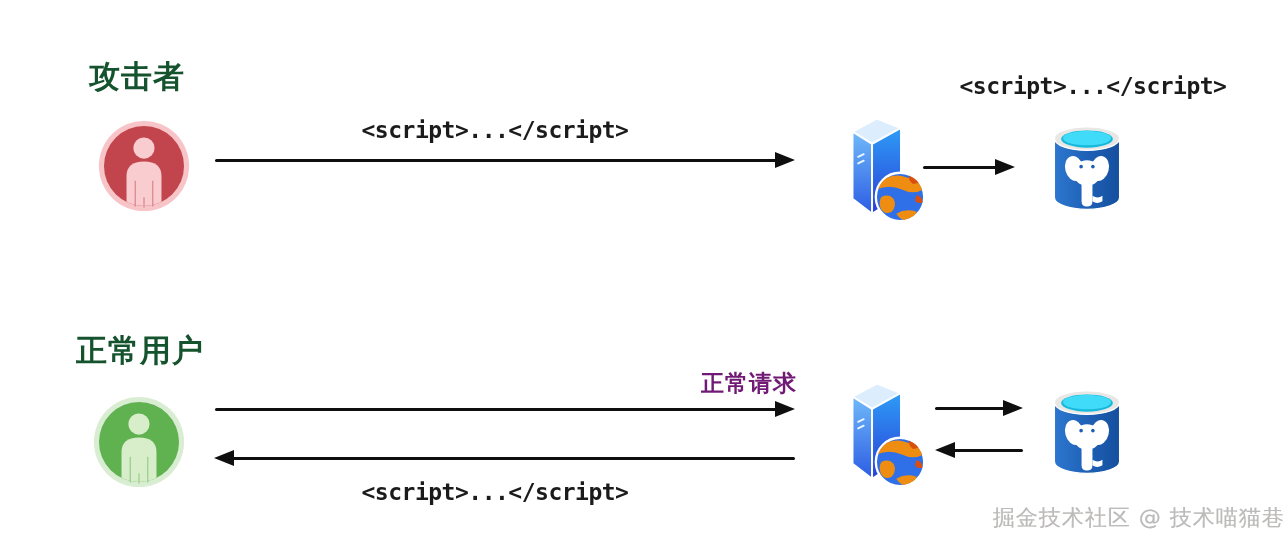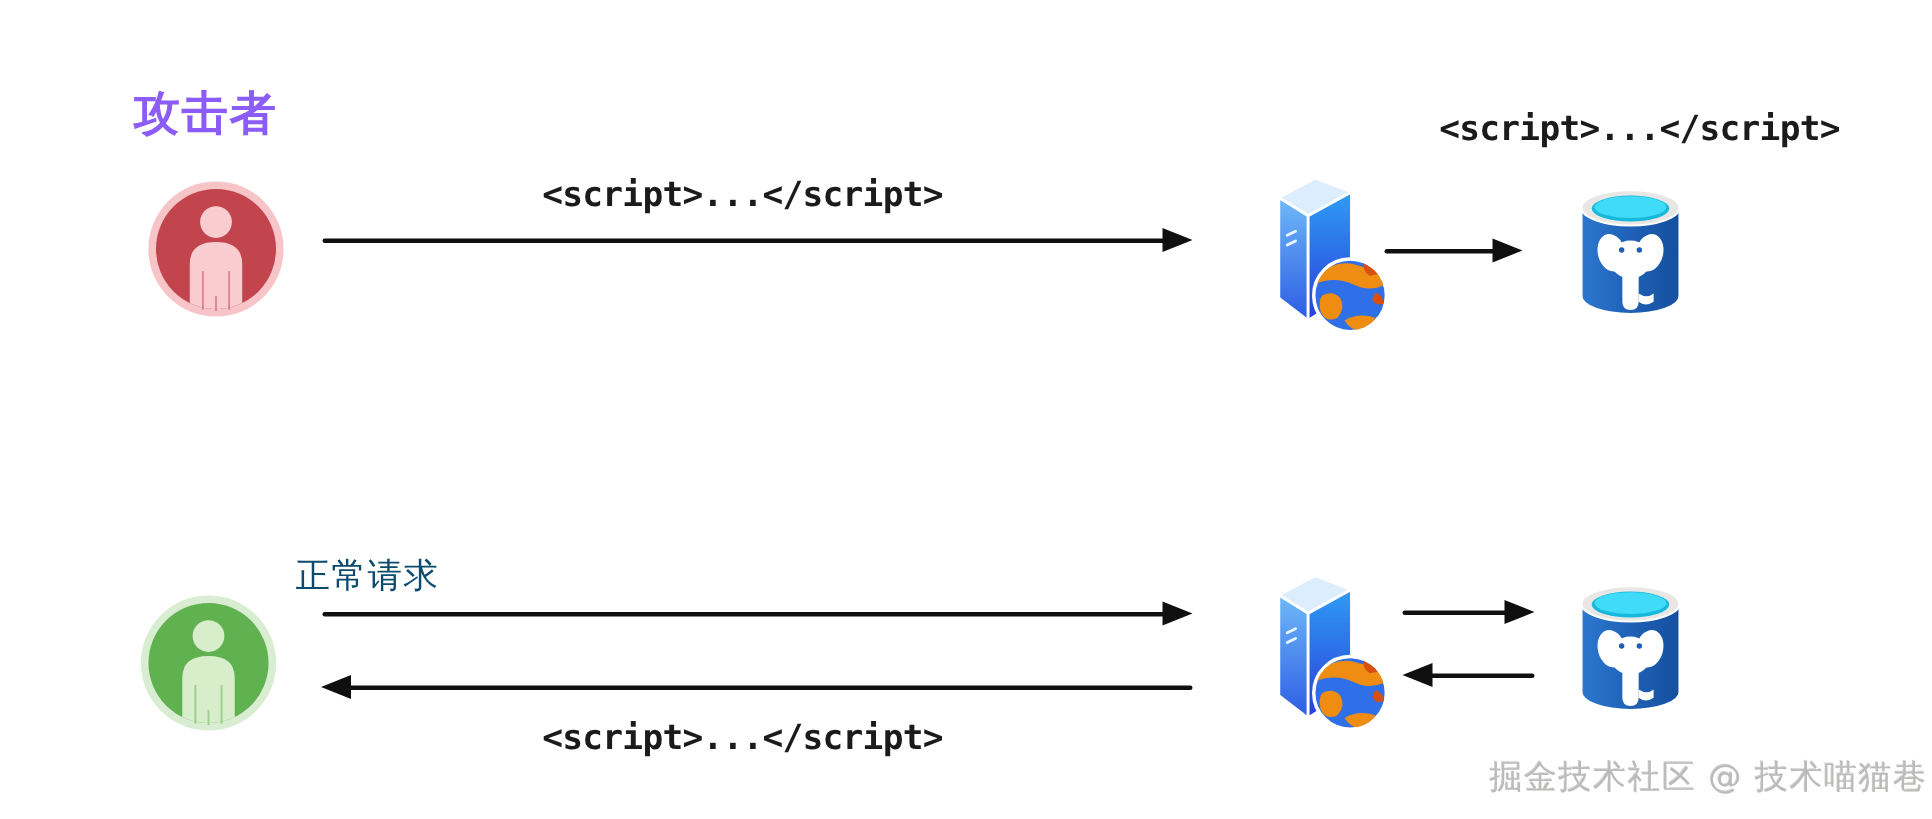--- a/index.html
+++ b/index.html
@@ -2,31 +2,31 @@
 <html><head>
 <meta charset="utf-8">
 <style>
   html,body{margin:0;padding:0;background:#ffffff;}
   #canvas{
     position:relative;width:1288px;height:546px;background:#ffffff;overflow:hidden;
     font-family:"DejaVu Sans",sans-serif;
   }
   .abs{position:absolute;}
   .title{
-    position:absolute;font-weight:700;font-size:31px;color:#8b5cf6;
+    position:absolute;font-weight:700;font-size:31px;color:#14532d;
     letter-spacing:1px;line-height:1.1;white-space:nowrap;
   }
   .mono-label{
     position:absolute;width:600px;text-align:center;white-space:nowrap;
     font-family:"DejaVu Sans Mono","Liberation Mono",monospace;
     font-weight:700;font-size:23px;color:#1b1b1b;letter-spacing:-0.5px;
   }
   .cjk-label{
-    position:absolute;width:600px;text-align:left;white-space:nowrap;
-    font-weight:400;font-size:23px;color:#0c4a6e;letter-spacing:1px;
+    position:absolute;width:600px;text-align:right;white-space:nowrap;
+    font-weight:700;font-size:23px;color:#701a75;letter-spacing:1px;
   }
   .arrow{position:absolute;height:16px;}
   .arrow .shaft{position:absolute;top:6.5px;height:3px;background:#0f0f0f;border-radius:2px;}
   .arrow.dir-right .shaft{left:0;right:17px;}
   .arrow.dir-right .head{
     position:absolute;right:0;top:0;width:0;height:0;
     border-top:8px solid transparent;border-bottom:8px solid transparent;
     border-left:20px solid #0f0f0f;
   }
   .arrow.dir-left .shaft{left:17px;right:0;}
@@ -143,20 +143,21 @@
     <div class="shaft"></div>
     <div class="head"></div>
   </div>
 
   <div class="mono-label" style="left:793px;top:73px">&lt;script&gt;...&lt;/script&gt;</div>
 
   <svg class="abs" style="left:1048px;top:122px" width="78" height="93">
     <use href="#sym-db"></use>
   </svg>
 
+  <div class="title" style="left:76px;top:333px">正常用户</div>
 
   <svg class="abs" style="left:93px;top:396px" width="92" height="92">
     <use href="#sym-avatar" class="avatar-green"></use>
   </svg>
 
   <div class="cjk-label" style="left:197px;top:368px">正常请求</div>
 
   <div class="arrow dir-right" style="left:215px;top:401px;width:580px">
     <div class="shaft"></div>
     <div class="head"></div>

